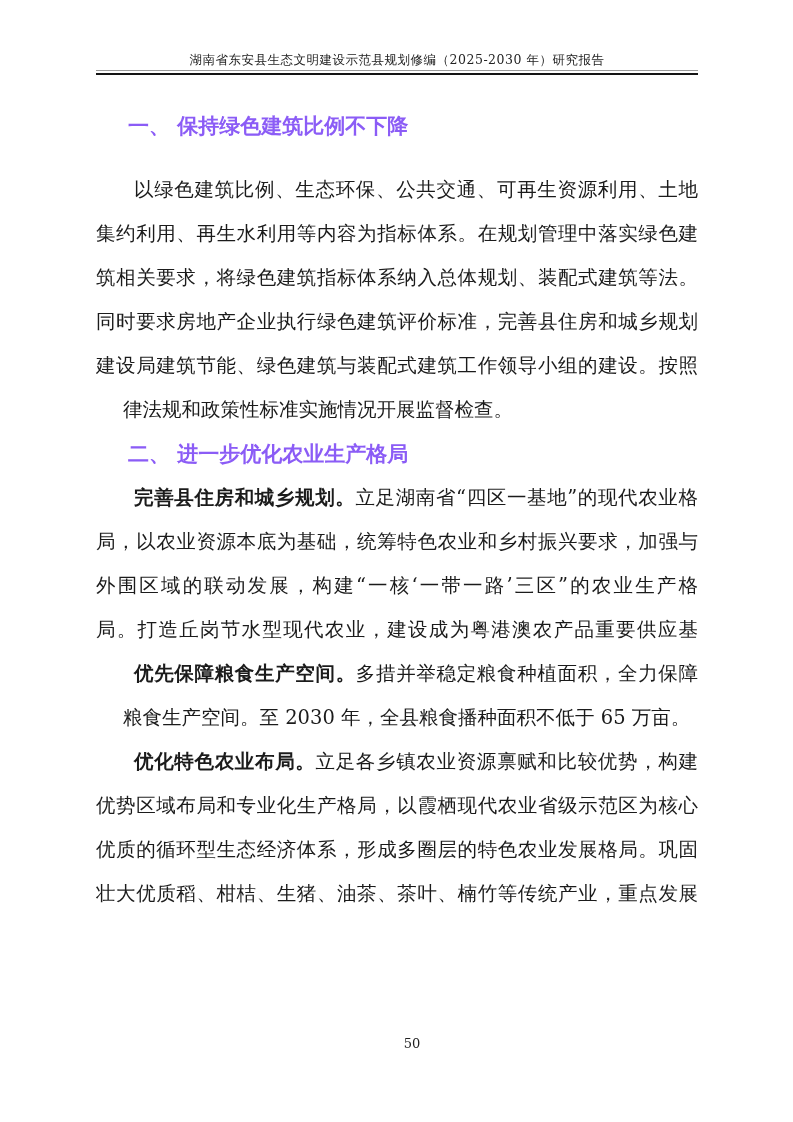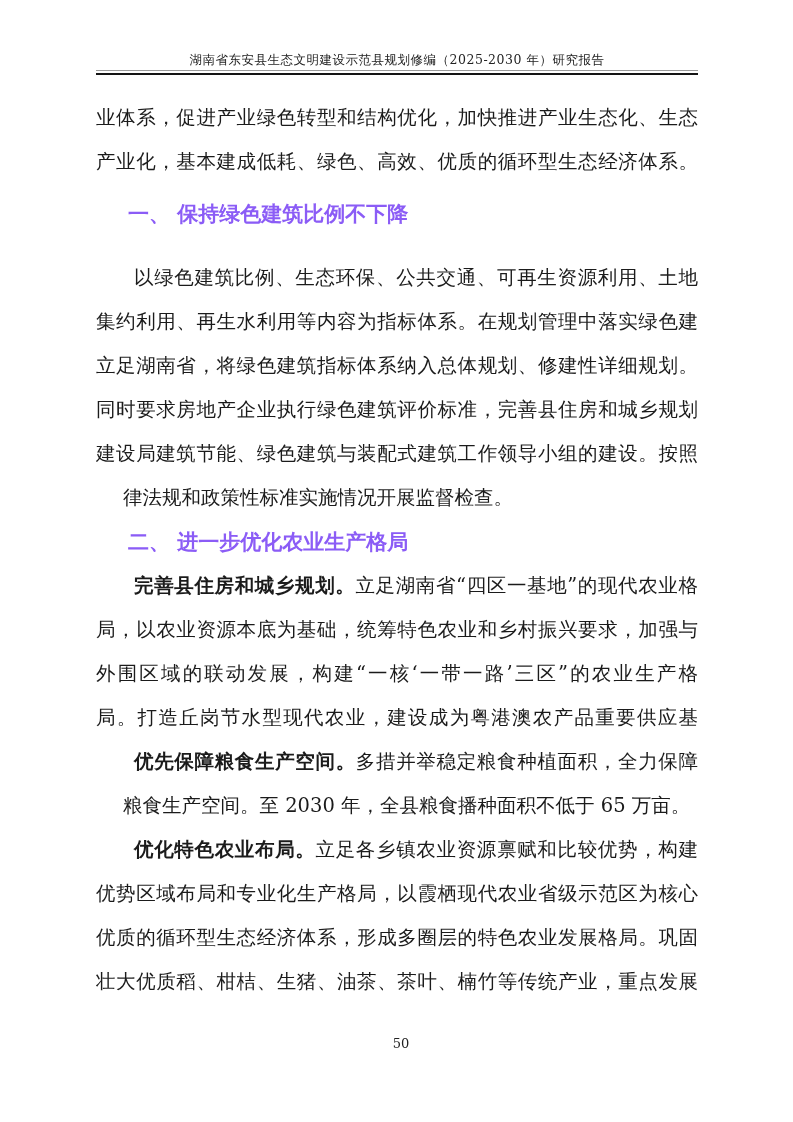--- a/index.html
+++ b/index.html
@@ -67,46 +67,42 @@
     font-weight: 700;
     font-family: "DejaVu Sans", "Liberation Sans", sans-serif;
     padding-left: 32px;
     color: #8b5cf6;
   }
   .heading.b1 { margin: 8px 0 20px 0; }
   .heading.b3 { margin: 0; }
   .page-footer {
     position: absolute;
     top: 1036px;
-    left: 100px;
+    left: 111px;
     width: 602px;
     text-align: center;
     font-size: 13px;
     line-height: 16px;
     color: #222222;
   }
 </style>
 </head>
 <body>
 
 <div class="page">
   <div class="page-header">湖南省东安县生态文明建设示范县规划修编（2025-2030 年）研究报告</div>
   <div class="header-rule-thin"></div>
   <div class="header-rule-thick"></div>
 
   <div class="doc-body">
-      <div class="para b0">
-        <div class="line"><span>业体系，促进产业绿色转型和结构优化，加快推进产业生态化、生态</span></div>
-        <div class="line"><span>产业化，基本建成低耗、绿色、高效、优质的循环型生态经济体系。</span></div>
-      </div>
       <div class="heading b1">一、 保持绿色建筑比例不下降</div>
       <div class="para b2">
         <div class="line indent"><span>以绿色建筑比例、生态环保、公共交通、可再生资源利用、土地</span></div>
         <div class="line"><span>集约利用、再生水利用等内容为指标体系。在规划管理中落实绿色建</span></div>
-        <div class="line"><span>立足湖南省，将绿色建筑指标体系纳入总体规划、修建性详细规划。</span></div>
+        <div class="line"><span>筑相关要求，将绿色建筑指标体系纳入总体规划、装配式建筑等法。</span></div>
         <div class="line"><span>同时要求房地产企业执行绿色建筑评价标准，完善县住房和城乡规划</span></div>
         <div class="line"><span>建设局建筑节能、绿色建筑与装配式建筑工作领导小组的建设。按照</span></div>
         <div class="line nojust"><span>律法规和政策性标准实施情况开展监督检查。</span></div>
       </div>
       <div class="heading b3">二、 进一步优化农业生产格局</div>
       <div class="para b4">
         <div class="line indent"><span class="lead">完善县住房和城乡规划。</span><span>立足湖南省“四区一基地”的现代农业格</span></div>
         <div class="line"><span>局，以农业资源本底为基础，统筹特色农业和乡村振兴要求，加强与</span></div>
         <div class="line"><span>外围区域的联动发展，构建“一核‘一带一路’三区”的农业生产格</span></div>
         <div class="line"><span>局。打造丘岗节水型现代农业，建设成为粤港澳农产品重要供应基地。</span></div>

